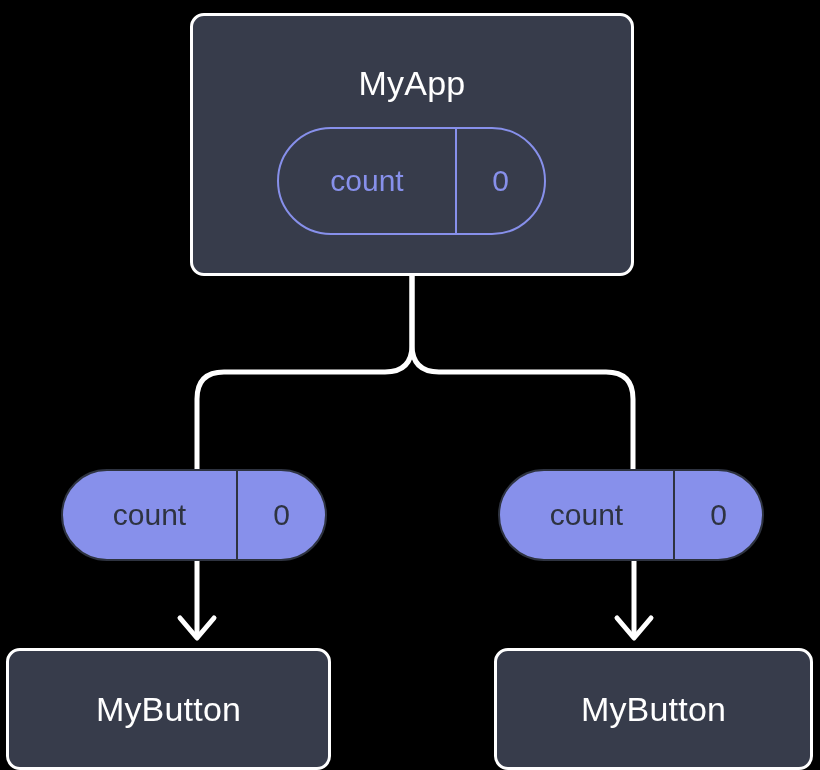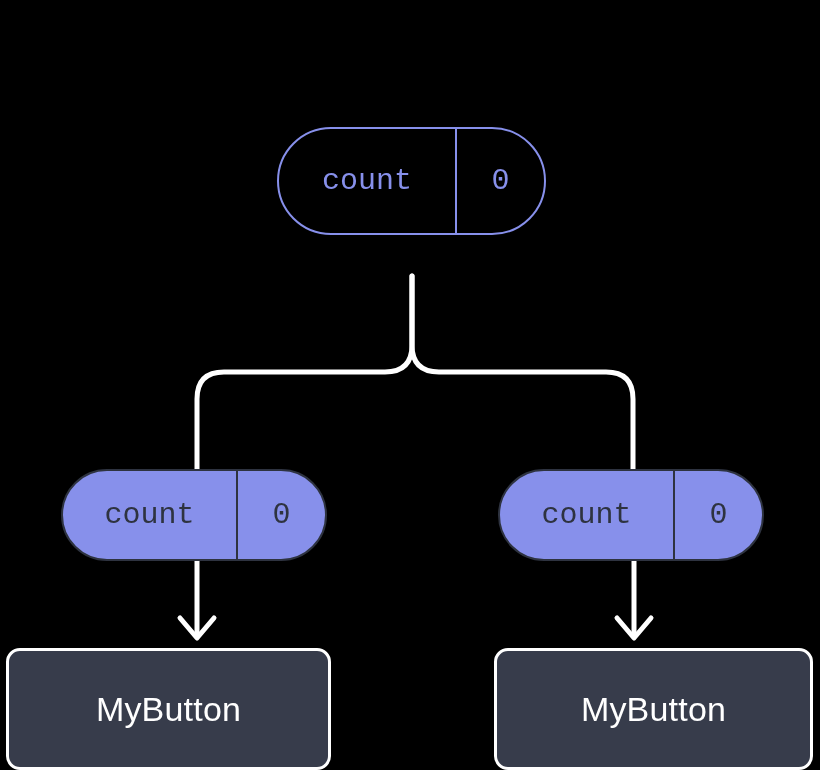--- a/index.html
+++ b/index.html
@@ -70,21 +70,20 @@
   }
 
   
   .pill {
     position: absolute;
     box-sizing: border-box;
     display: flex;
     align-items: stretch;
     border-radius: 999px;
     overflow: hidden;
-    font-family: Liberation Mono, monospace;
   }
   .pill-key, .pill-val {
     display: flex;
     align-items: center;
     justify-content: center;
     font-size: 30px;
     line-height: 1;
     white-space: nowrap;
   }
 
@@ -164,20 +163,23 @@
     </g>
 
     <g fill="none" stroke="#FFFFFF" stroke-width="5" stroke-linecap="round" stroke-linejoin="round">
       <path d="M 197 561 L 197 636"></path>
       <path d="M 180 618 L 197 638 L 214 618"></path>
       <path d="M 634 561 L 634 636"></path>
       <path d="M 617 618 L 634 638 L 651 618"></path>
     </g>
   </svg>
 
+  <div class="node-card" id="node-myapp">
+    <div class="node-title">MyApp</div>
+  </div>
 
   <div class="pill outlined" id="pill-myapp-state">
     <div class="pill-key">count</div>
     <div class="pill-val">0</div>
   </div>
 
   <div class="pill filled" id="pill-props-left">
     <div class="pill-key">count</div>
     <div class="pill-val">0</div>
   </div>

